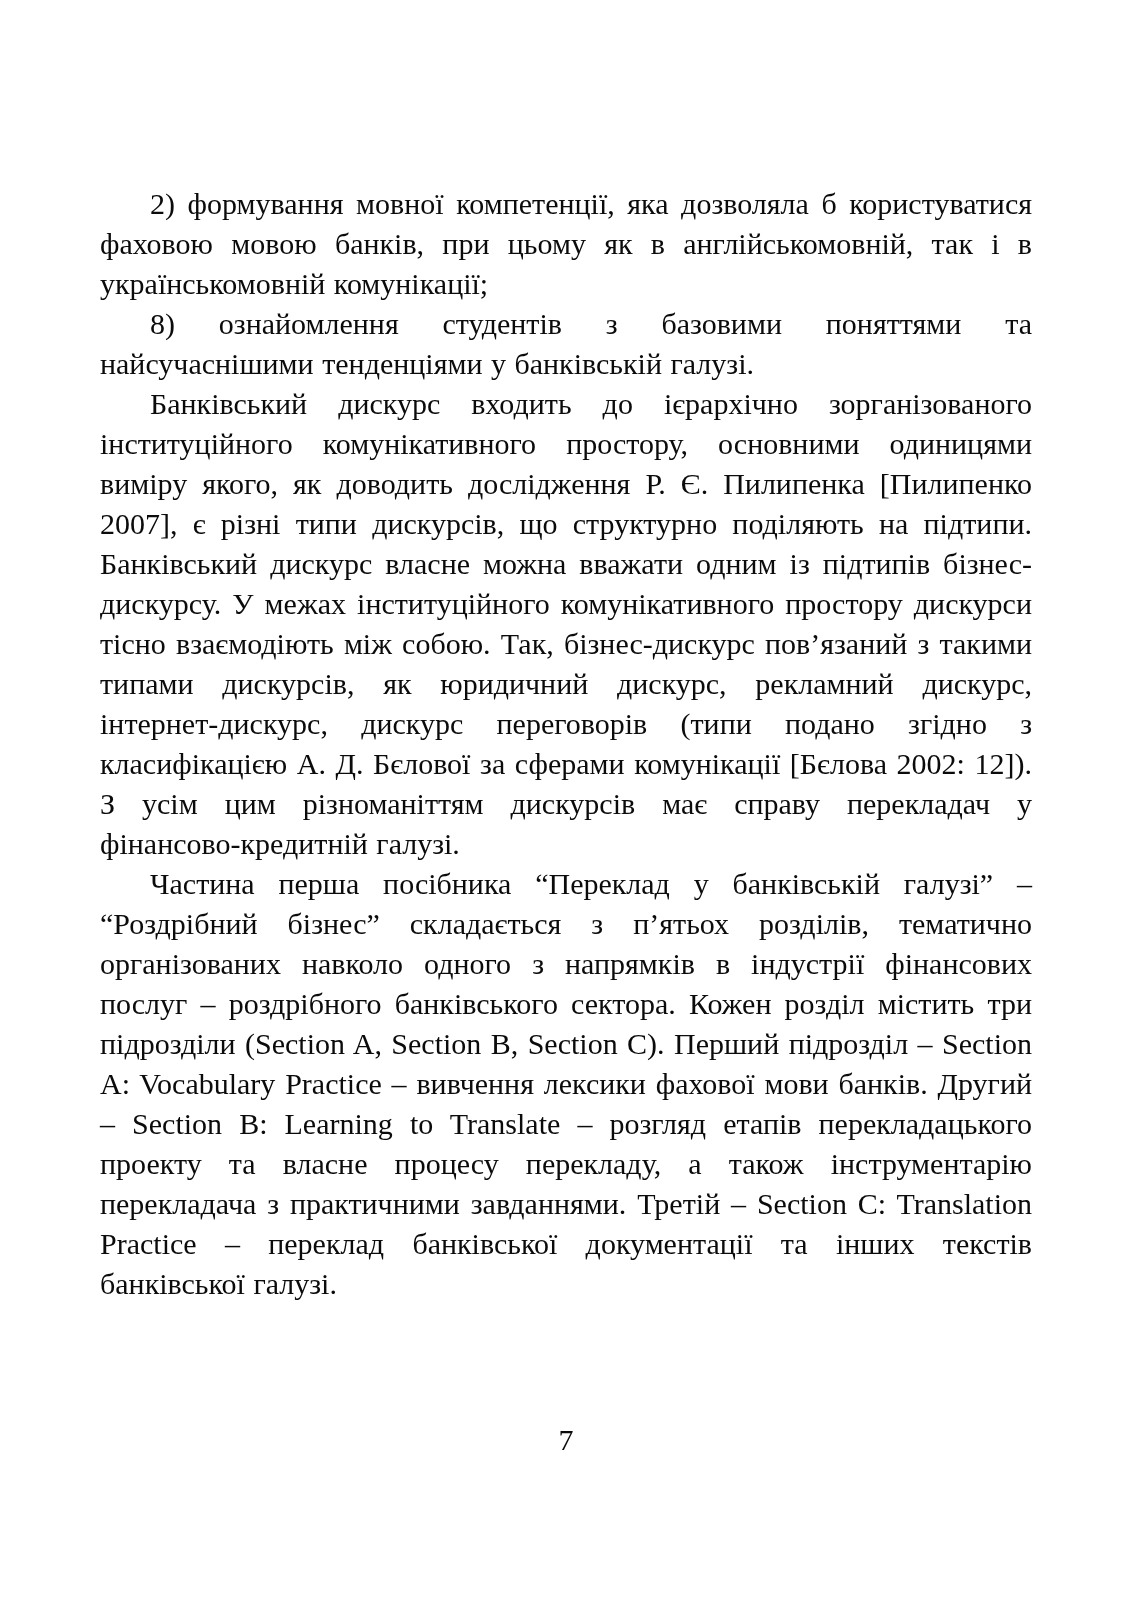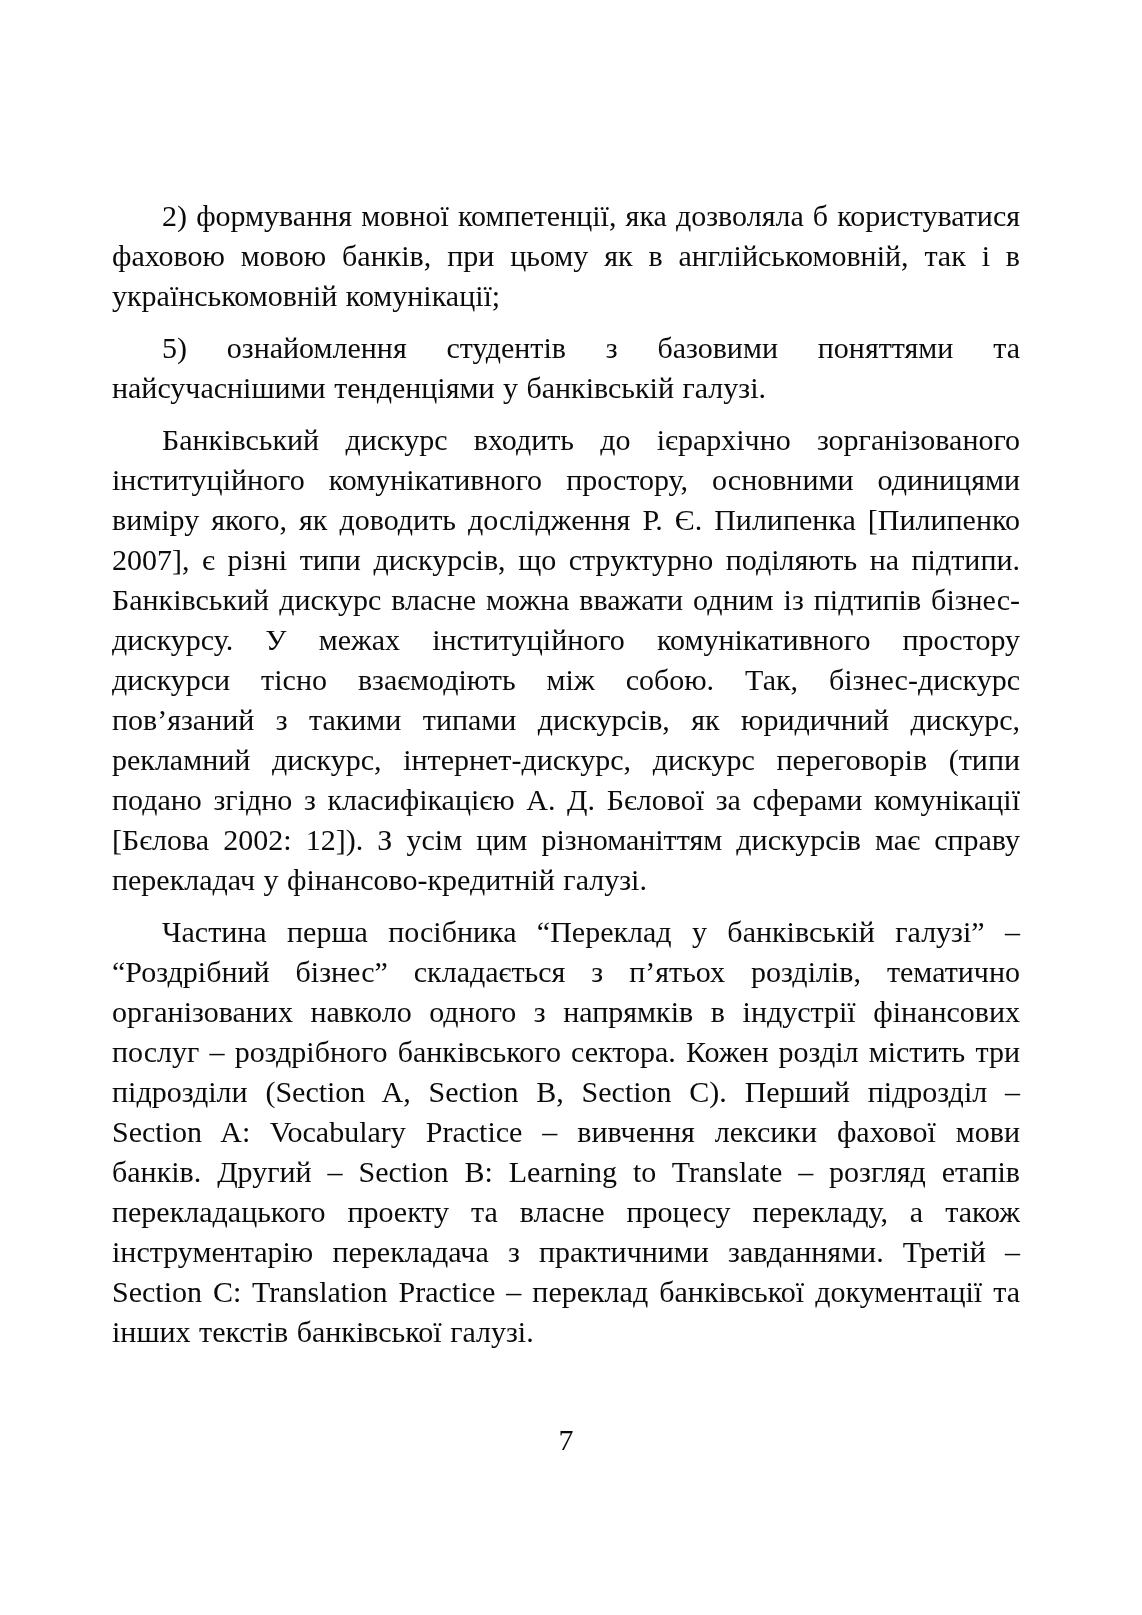--- a/index.html
+++ b/index.html
@@ -20,39 +20,39 @@
     position: absolute;
     left: 100px;
     top: 184px;
     width: 932px;
     font-size: 30px;
     line-height: 40px;
     text-align: justify;
     text-justify: inter-word;
   }
   .text-block p {
-    margin: 12px;
+    margin: 0;
     padding: 0;
     text-indent: 50px;
     word-spacing: 1px;
   }
   .page-number {
     position: absolute;
     left: 100px;
     top: 1420px;
     width: 932px;
     text-align: center;
     font-size: 30px;
     line-height: 40px;
   }
 </style>
 </head>
 <body>
 
 <div class="page">
   <div class="text-block">
     <p>2) формування мовної компетенції, яка дозволяла б користуватися фаховою мовою банків, при цьому як в англійськомовній, так і в українськомовній комунікації;</p>
-    <p>5) ознайомлення студентів з базовими поняттями та найсучаснішими тенденціями у банківській галузі.</p>
+    <p>8) ознайомлення студентів з базовими поняттями та найсучаснішими тенденціями у банківській галузі.</p>
     <p>Банківський дискурс входить до ієрархічно зорганізованого інституційного комунікативного простору, основними одиницями виміру якого, як доводить дослідження Р. Є. Пилипенка [Пилипенко 2007], є різні типи дискурсів, що структурно поділяють на підтипи. Банківський дискурс власне можна вважати одним із підтипів бізнес-дискурсу. У межах інституційного комунікативного простору дискурси тісно взаємодіють між собою. Так, бізнес-дискурс пов’язаний з такими типами дискурсів, як юридичний дискурс, рекламний дискурс, інтернет-дискурс, дискурс переговорів (типи подано згідно з класифікацією А. Д. Бєлової за сферами комунікації [Бєлова 2002: 12]). З усім цим різноманіттям дискурсів має справу перекладач у фінансово-кредитній галузі.</p>
     <p>Частина перша посібника “Переклад у банківській галузі” – “Роздрібний бізнес” складається з п’ятьох розділів, тематично організованих навколо одного з напрямків в індустрії фінансових послуг – роздрібного банківського сектора. Кожен розділ містить три підрозділи (Section A, Section B, Section C). Перший підрозділ – Section A: Vocabulary Practice – вивчення лексики фахової мови банків. Другий – Section B: Learning to Translate – розгляд етапів перекладацького проекту та власне процесу перекладу, а також інструментарію перекладача з практичними завданнями. Третій – Section C: Translation Practice – переклад банківської документації та інших текстів банківської галузі.</p>
   </div>
   <div class="page-number">7</div>
 </div>
 
 </body></html>

